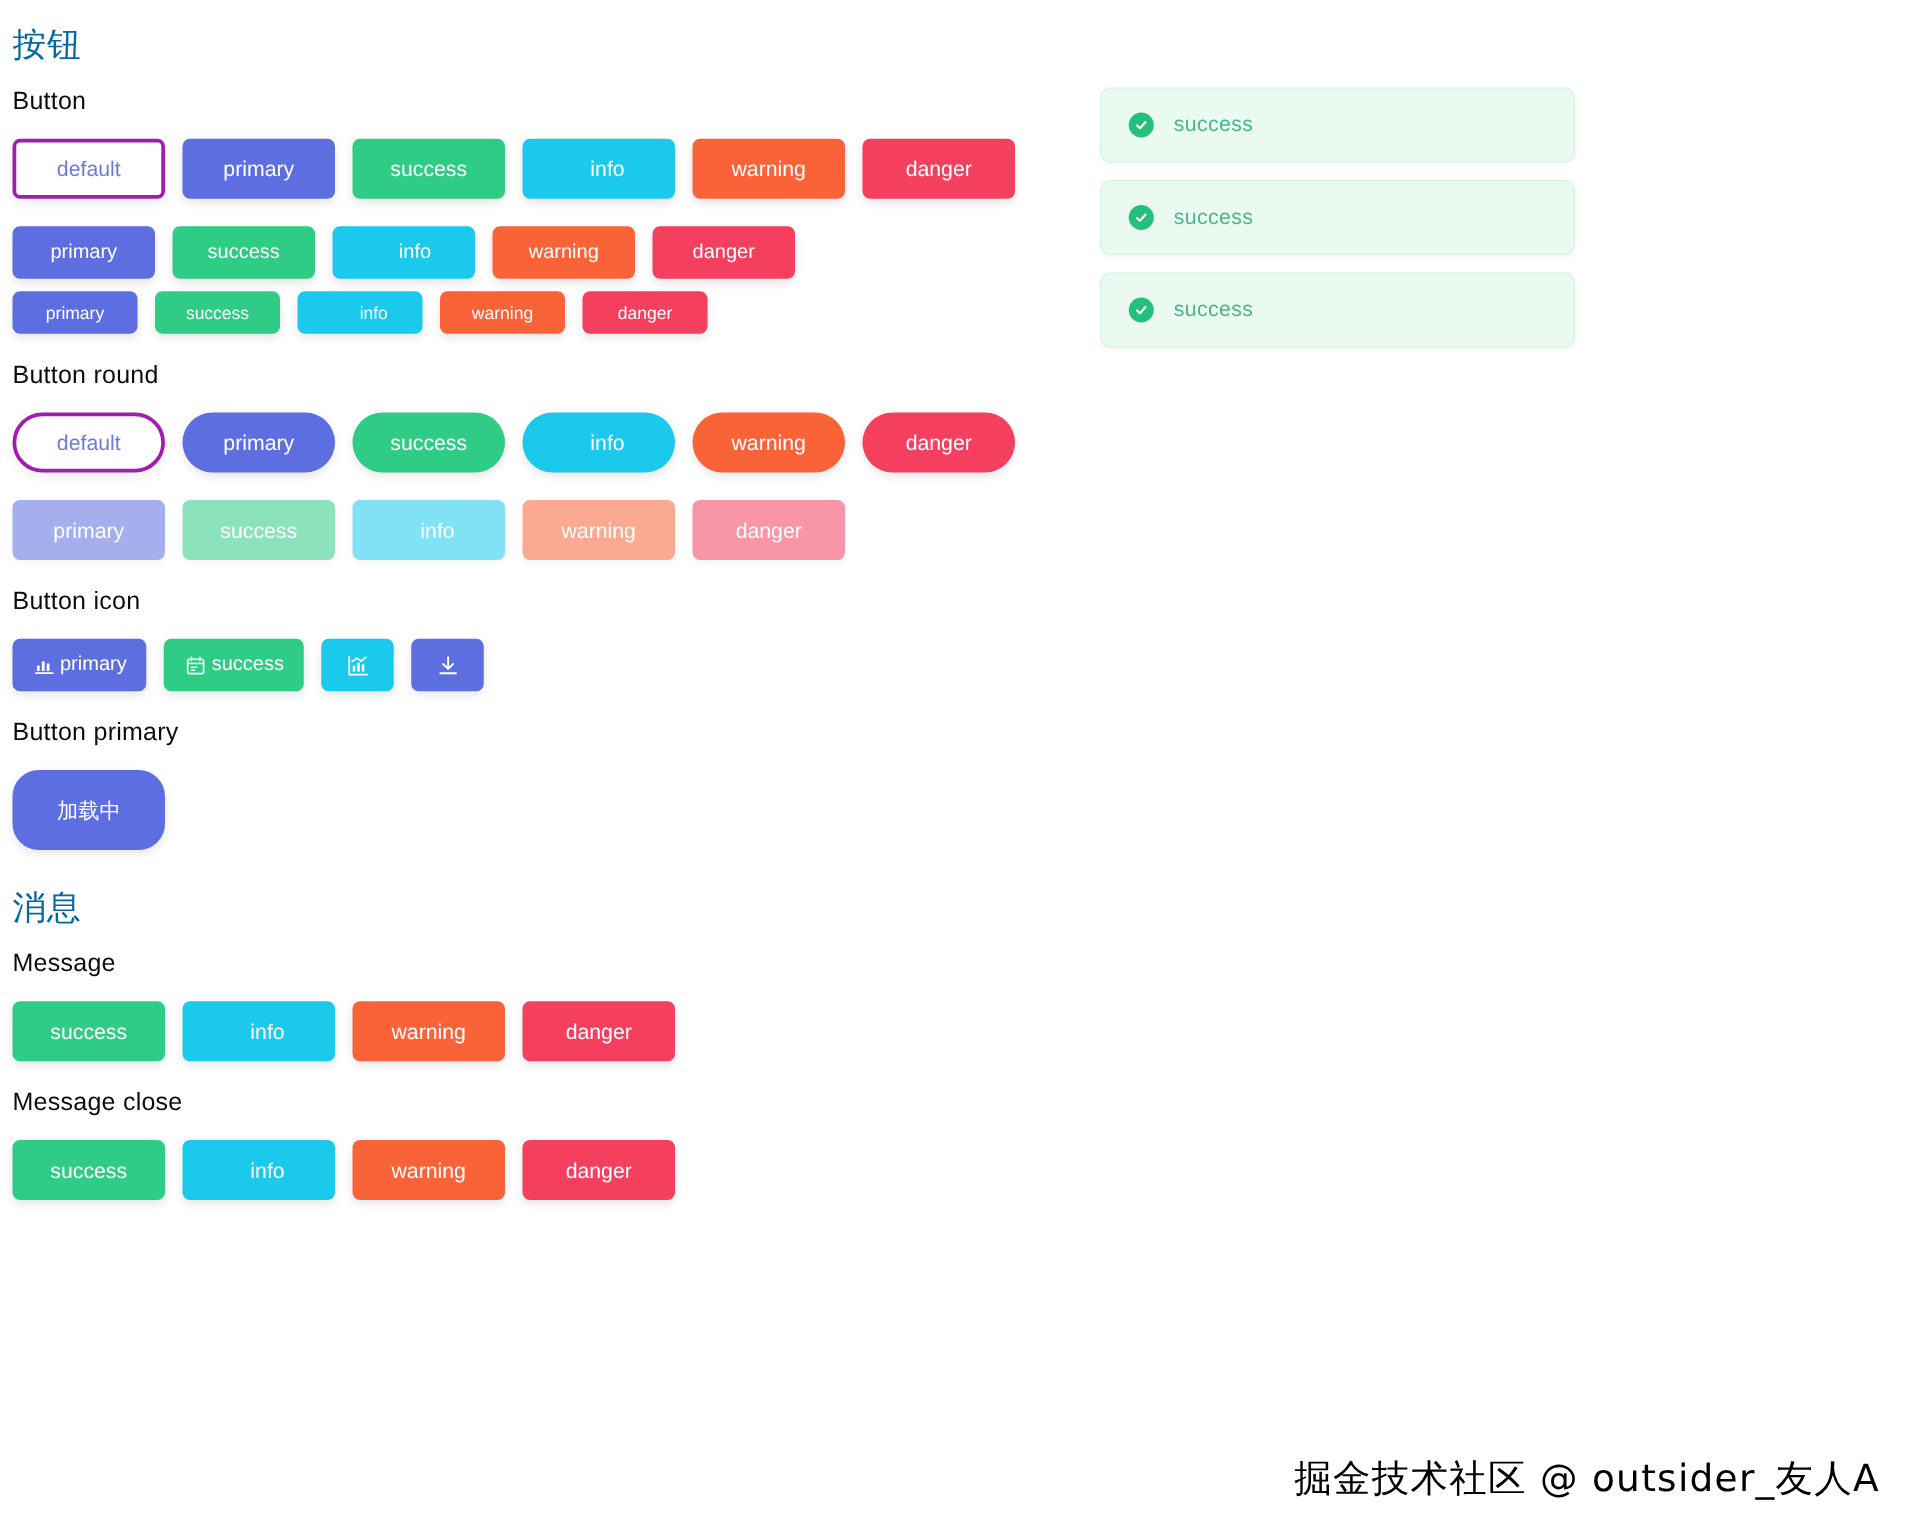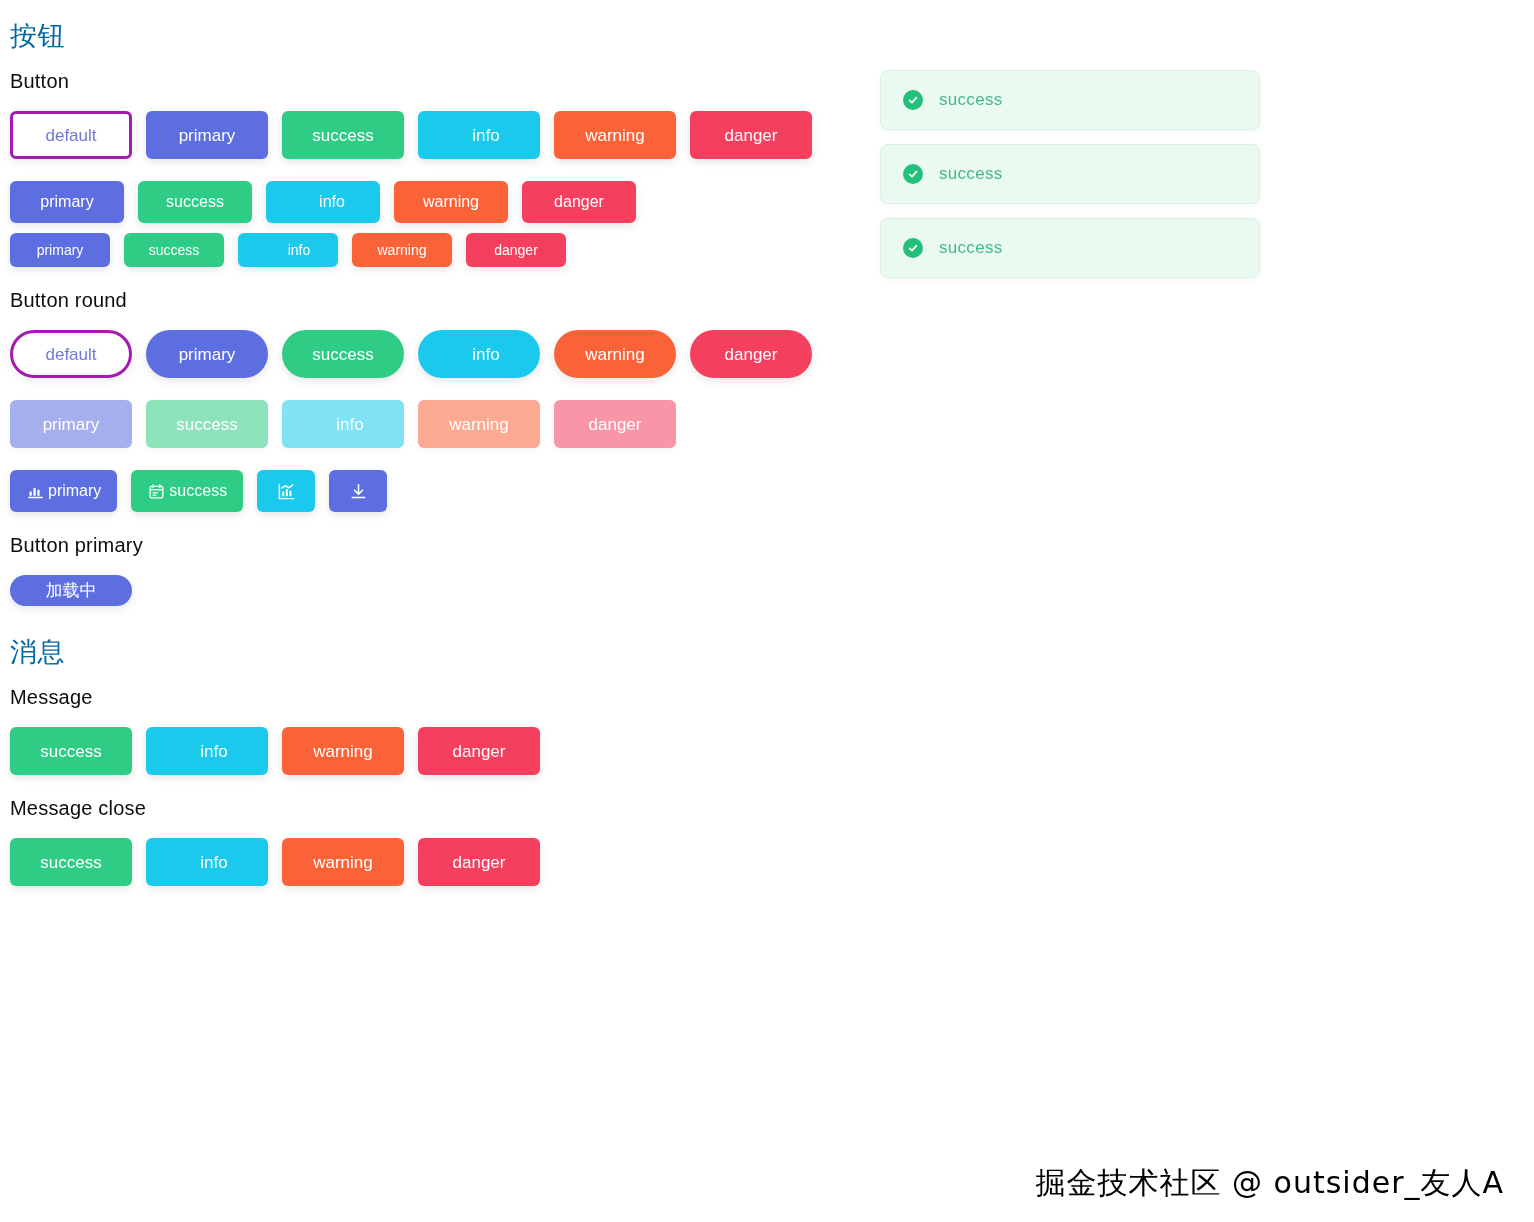--- a/index.html
+++ b/index.html
@@ -89,21 +89,21 @@
     min-width: 0;
     font-size: 16px;
     gap: 3px;
   }
   .btn.size-icon.icon-only {
     width: 58px;
     padding: 0;
   }
   
   .btn.size-loading {
-    height: 31px;
+    height: 64px;
     padding: 0 24px;
     min-width: 122px;
     font-size: 17px;
     border-radius: 21px;
   }
 
   .btn.round { border-radius: 26px; }
 
   
   .btn.default {
@@ -234,20 +234,21 @@
       <div class="btn-row">
         <button class="btn size-normal primary is-disabled" disabled="">primary</button>
         <button class="btn size-normal success is-disabled" disabled="">success</button>
         <button class="btn size-normal info is-disabled" disabled="">info</button>
         <button class="btn size-normal warning is-disabled" disabled="">warning</button>
         <button class="btn size-normal danger is-disabled" disabled="">danger</button>
       </div>
     </div>
 
     <div class="block">
+      <h2 class="sub-title">Button icon</h2>
       <div class="btn-row">
 
         <button class="btn size-icon primary">
           <span class="icon-glyph">
             <svg width="17" height="17" viewBox="0 0 20 20" fill="none" stroke="#ffffff" stroke-width="1.6">
               <rect x="3" y="10" width="2.6" height="5" fill="#ffffff" stroke="none"></rect>
               <rect x="7.6" y="6" width="2.6" height="9" fill="#ffffff" stroke="none"></rect>
               <rect x="12.2" y="8" width="2.6" height="7" fill="#ffffff" stroke="none"></rect>
               <line x1="2" y1="17" x2="18" y2="17" stroke-linecap="round"></line>
             </svg>

